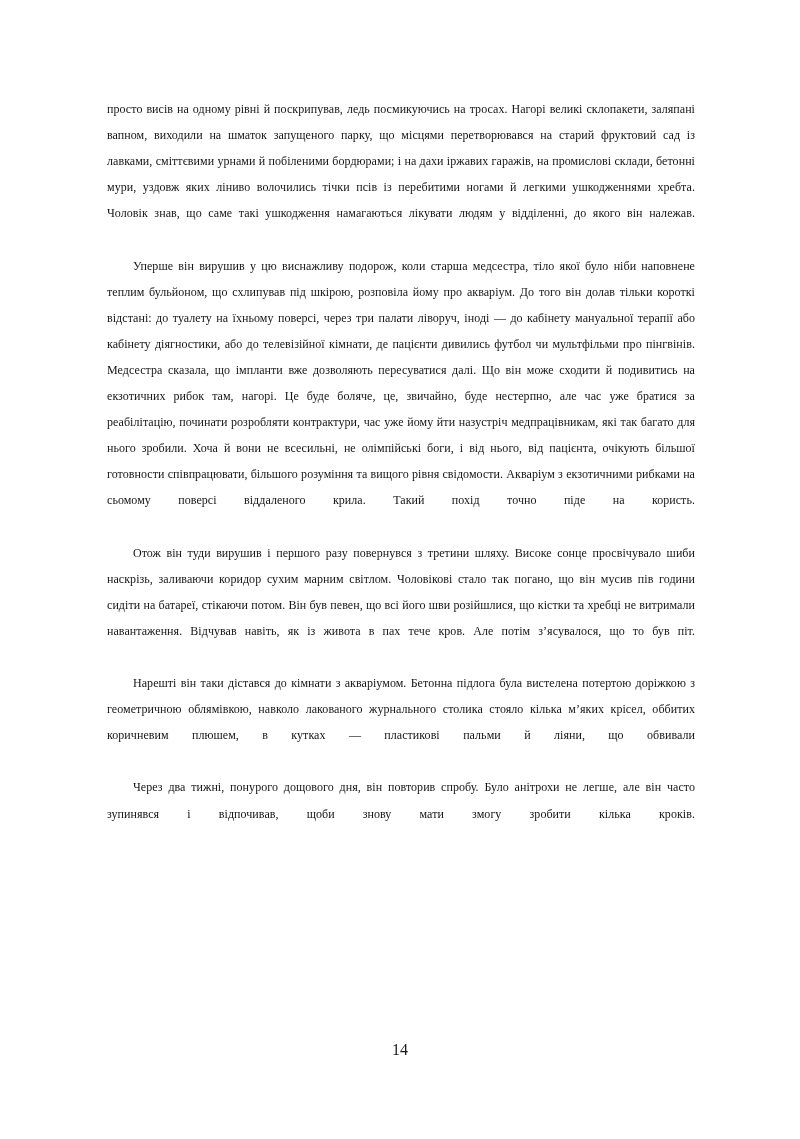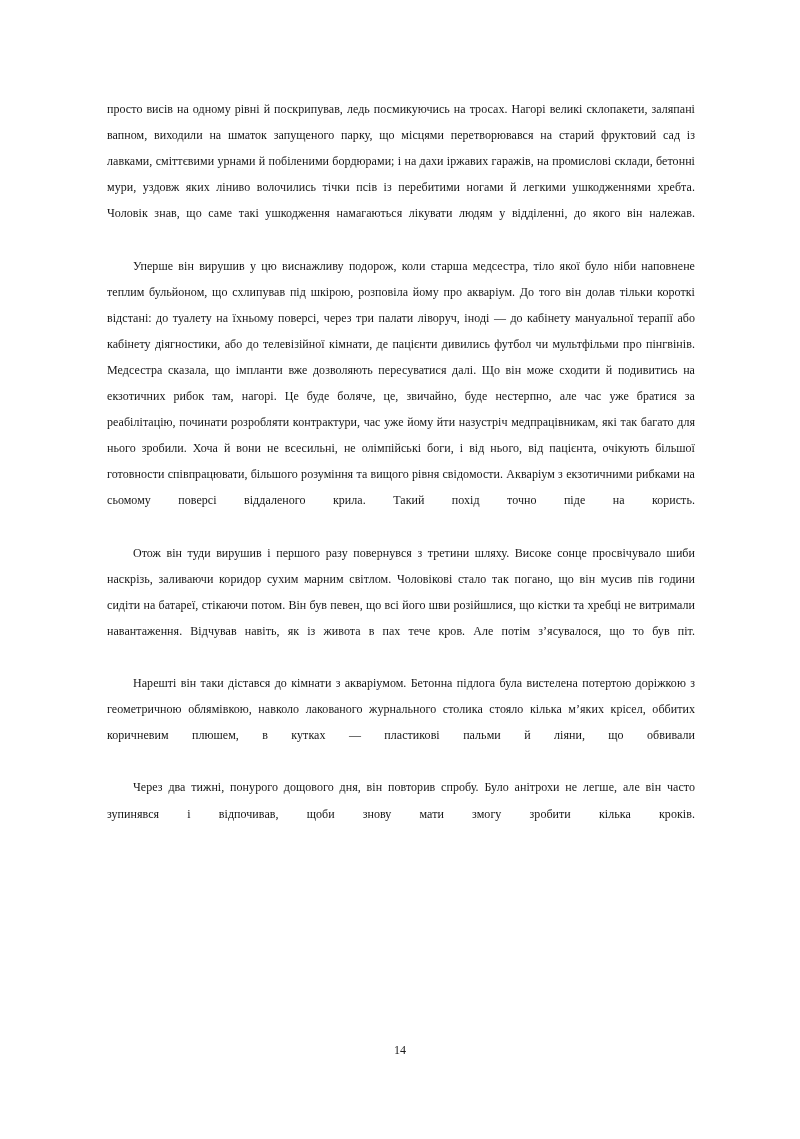--- a/index.html
+++ b/index.html
@@ -48,21 +48,21 @@
     content: "";
     display: inline-block;
     width: 100%;
   }
   .page-number {
     position: absolute;
     left: 0;
     right: 0;
     top: 1040px;
     text-align: center;
-    font-size: 12px;
+    font-size: 16px;
     line-height: 20px;
     color: #1a1a1a;
     font-family: "Liberation Serif", "DejaVu Serif", serif;
   }
 </style>
 </head>
 <body>
 
 <div class="page">
 

